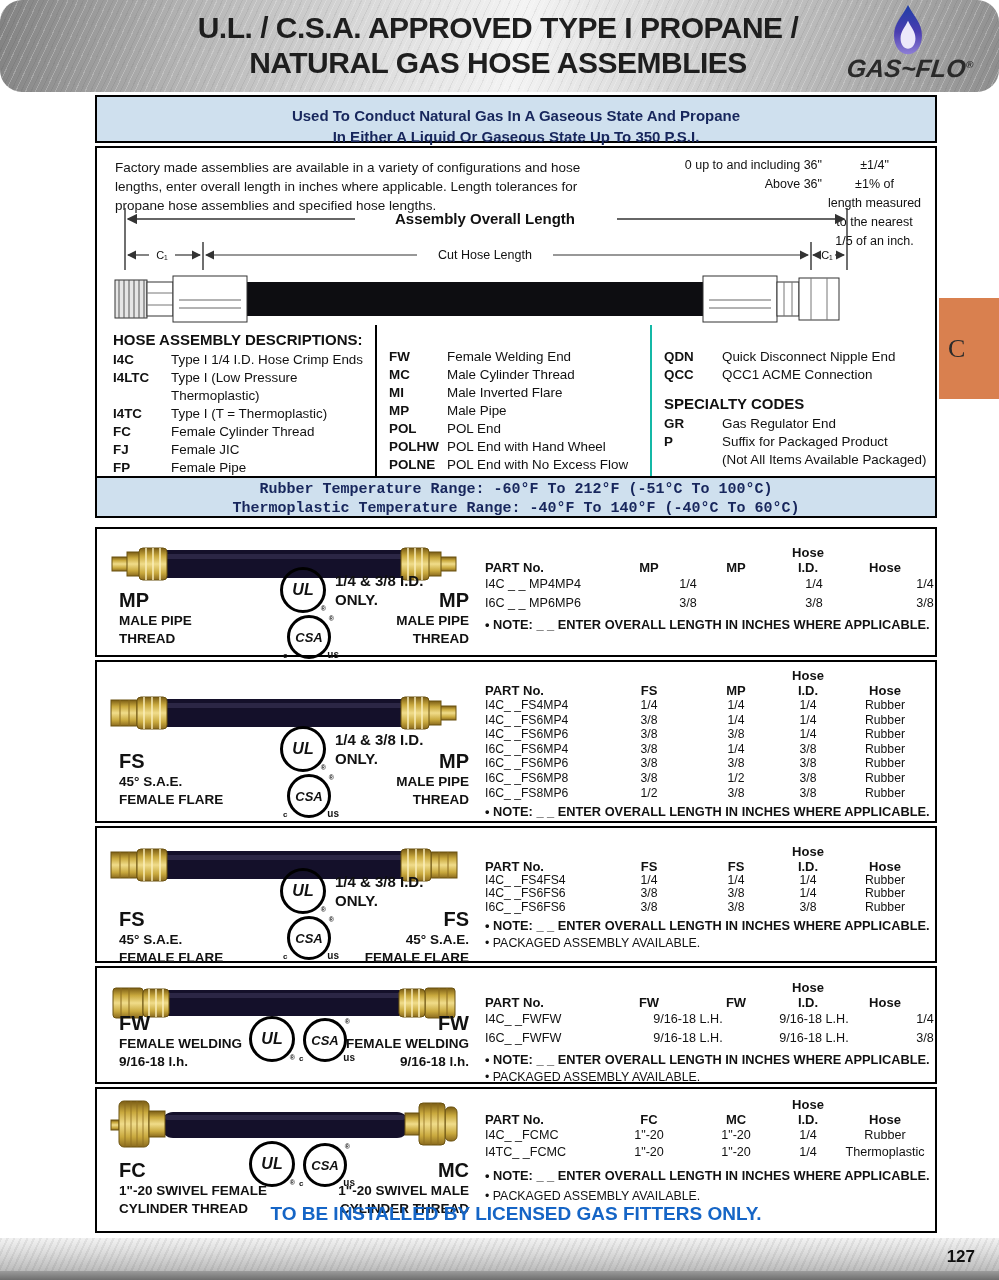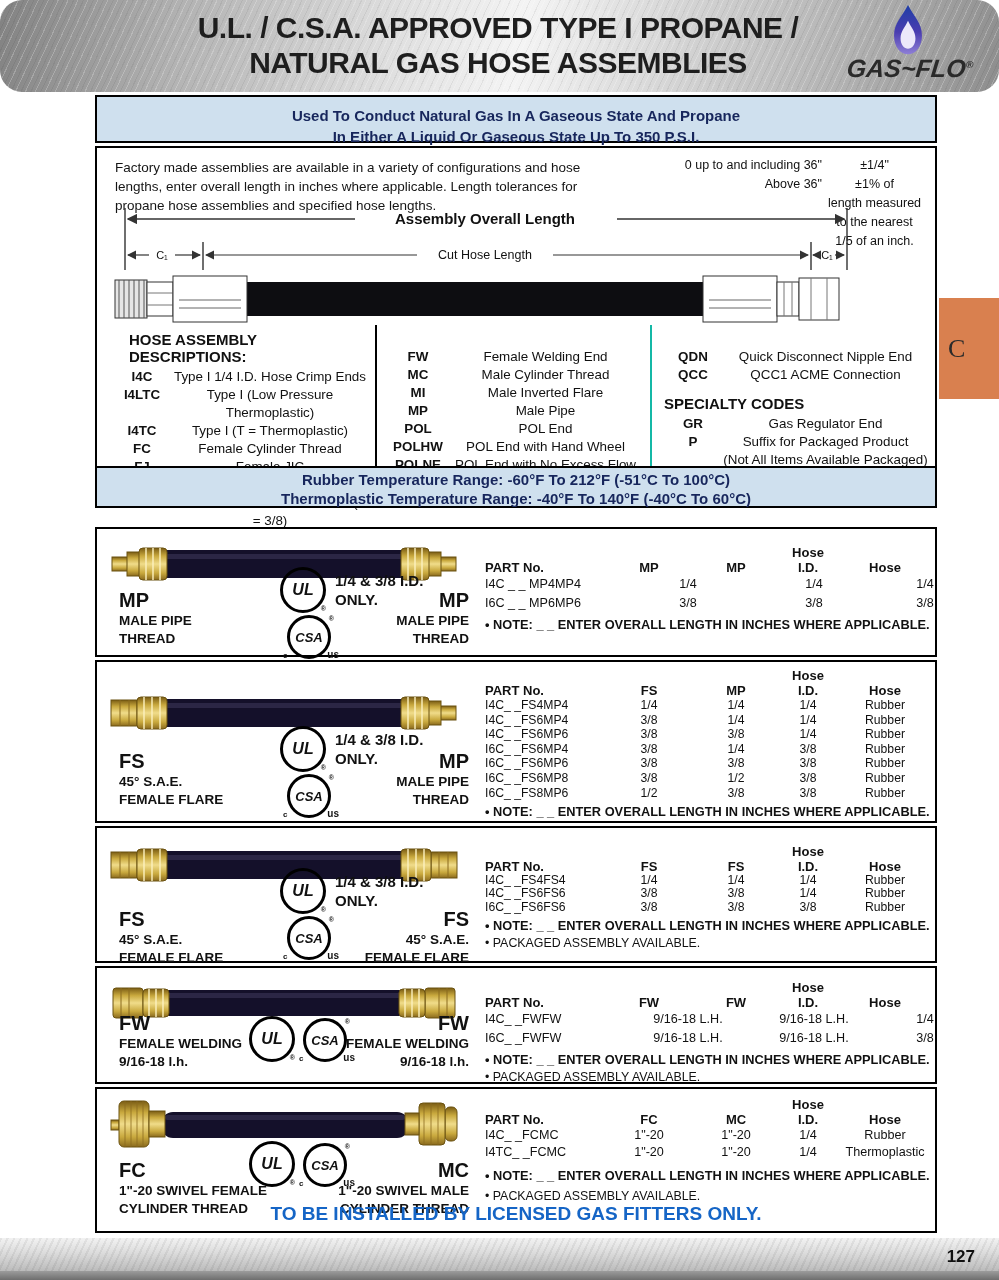--- a/index.html
+++ b/index.html
@@ -21,21 +21,21 @@
   .flame{position:absolute;left:44px;top:2px;width:38px;height:54px;}
   .brand{position:absolute;left:2px;top:52px;font-size:25px;font-weight:900;font-style:italic;
          color:#2a2a2a;white-space:nowrap;transform:skewX(-6deg);}
   .brand .reg{font-size:10px;vertical-align:super;font-style:normal;}
 
   
   .box{position:absolute;left:95px;width:842px;background:#fff;border:2px solid #000;box-sizing:border-box;}
   .banner{background:#cfe0ee;text-align:center;color:#17265c;font-weight:bold;font-size:15px;line-height:21px;}
   #banner1{top:95px;height:48px;padding-top:8px;}
   #infobox{top:146px;height:333px;}
-  #banner2{top:466px;height:42px;line-height:19px;padding-top:2px;}
+  #banner2{top:476px;height:42px;line-height:19px;padding-top:2px;font-family:Liberation Mono, monospace;}
   #s1{top:527px;height:130px;}
   #s2{top:660px;height:163px;}
   #s3{top:826px;height:137px;}
   #s4{top:966px;height:118px;}
   #s5{top:1087px;height:146px;}
 
   
   .para{position:absolute;left:18px;top:10px;width:478px;font-size:13.5px;line-height:19px;color:#151515;}
   .lt{position:absolute;left:540px;top:8px;width:292px;font-size:12.5px;line-height:19px;}
   .lt-hd,.lt-rows .tr{display:grid;grid-template-columns:185px 105px;}
@@ -43,24 +43,24 @@
   .lt .c0{text-align:right;}
   .lt .c1{text-align:center;}
   .lt-note{margin-left:185px;width:105px;text-align:center;}
   .diagram{position:absolute;left:8px;top:54px;width:760px;height:122px;}
 
   .descs{position:absolute;left:0;top:177px;width:100%;height:154px;display:flex;}
   .dcol{box-sizing:border-box;padding:5px 6px 0 16px;}
   .dc1{width:278px;}
   .dc2{width:275px;border-left:2px solid #000;padding-left:12px;}
   .dc3{flex:1;border-left:2px solid #14b8a6;padding-left:12px;}
-  .dtitle{font-size:15px;font-weight:bold;margin:1px 16px 3px;}
+  .dtitle{font-size:15px;font-weight:bold;margin:1px 0 3px;}
   .dtitle2{font-size:15px;font-weight:bold;margin:11px 0 3px;}
   .dpad{padding-top:23px;}
-  .dcol .tr{display:grid;grid-template-columns:58px 1fr;font-size:13.4px;line-height:18px;text-align:center;}
+  .dcol .tr{display:grid;grid-template-columns:58px 1fr;font-size:13.4px;line-height:18px;}
   .dcol .c0{font-weight:bold;}
 
   
   .hose{position:absolute;left:12px;}
   .lab{position:absolute;}
   .code{font-size:20px;font-weight:bold;line-height:23px;}
   .lline{font-size:13.5px;font-weight:bold;line-height:18px;}
   .lab-r{text-align:right;}
 
   .ul-badge{position:absolute;width:40px;height:40px;border:3px solid #000;border-radius:50%;

